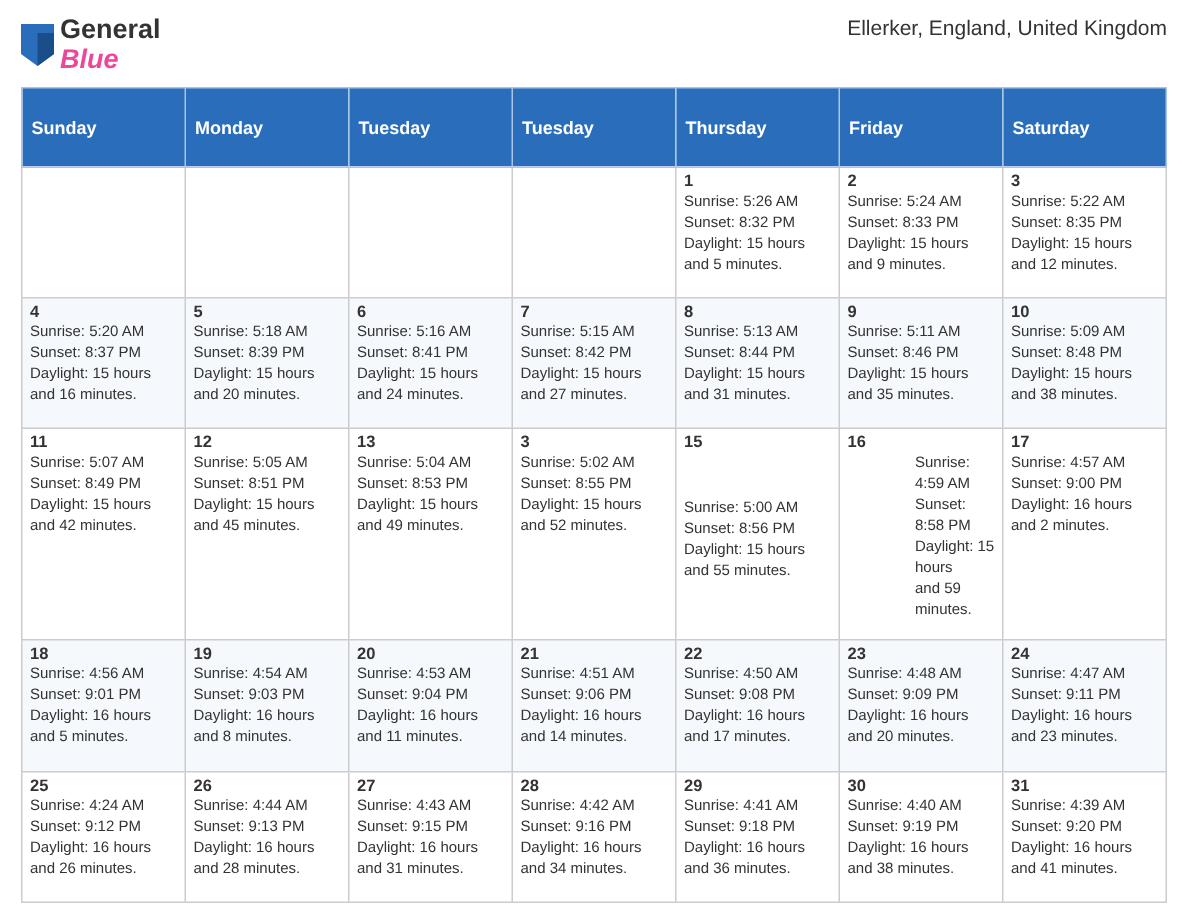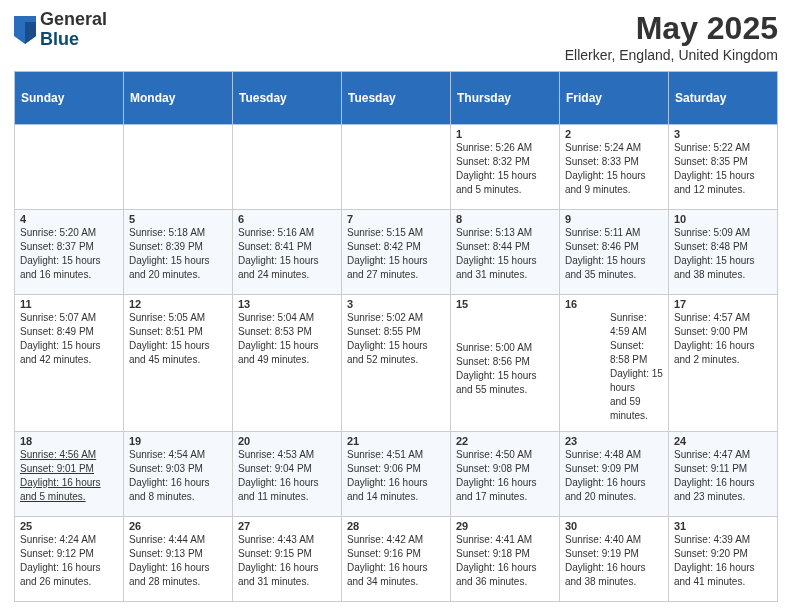--- a/index.html
+++ b/index.html
@@ -27,21 +27,21 @@
       display: flex;
       align-items: center;
       gap: 4px;
     }
     .logo-text {
       font-size: 18px;
       font-weight: bold;
       line-height: 1.1;
     }
     .logo-general { color: #333; }
-    .logo-blue { color: #0c4a6e; }
+    .logo-blue { color: #ec4899; font-style: italic; }
     .logo-icon {
       width: 22px;
       height: 28px;
     }
     .title-block {
       text-align: right;
     }
     .title-block h1 {
       font-size: 32px;
       font-weight: bold;
@@ -102,21 +102,20 @@
         <polygon points="11,6 22,6 22,20 11,28" fill="#1a4e8a"></polygon>
       </svg>
       <div>
         <div class="logo-text">
           <span class="logo-general">General</span><br>
           <span class="logo-blue">Blue</span>
         </div>
       </div>
     </div>
     <div class="title-block">
-      <h1>May 2025</h1>
       <h2>Ellerker, England, United Kingdom</h2>
     </div>
   </div>
 
   <table class="calendar">
     <thead>
       <tr>
       <th>Sunday</th>
           <th>Monday</th>
           <th>Tuesday</th>
@@ -252,21 +251,21 @@
             <div class="day-num">17</div>
             <div class="day-info" style="white-space: pre-line;">Sunrise: 4:57 AM
 Sunset: 9:00 PM
 Daylight: 16 hours
 and 2 minutes.</div>
           </td>
         </tr>
         <tr>
           <td>
             <div class="day-num">18</div>
-            <div class="day-info" style="white-space: pre-line; text-decoration: underline;">Sunrise: 4:56 AM
+            <div class="day-info" style="white-space: pre-line;">Sunrise: 4:56 AM
 Sunset: 9:01 PM
 Daylight: 16 hours
 and 5 minutes.</div>
           </td>
           <td>
             <div class="day-num">19</div>
             <div class="day-info" style="white-space: pre-line;">Sunrise: 4:54 AM
 Sunset: 9:03 PM
 Daylight: 16 hours
 and 8 minutes.</div>

